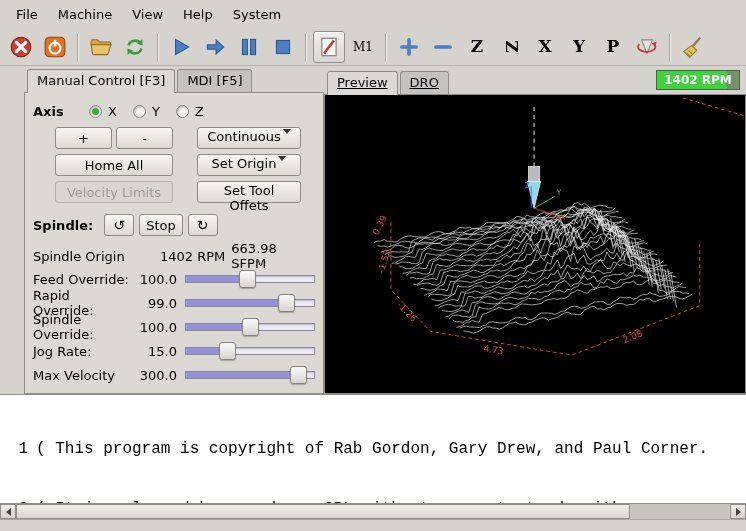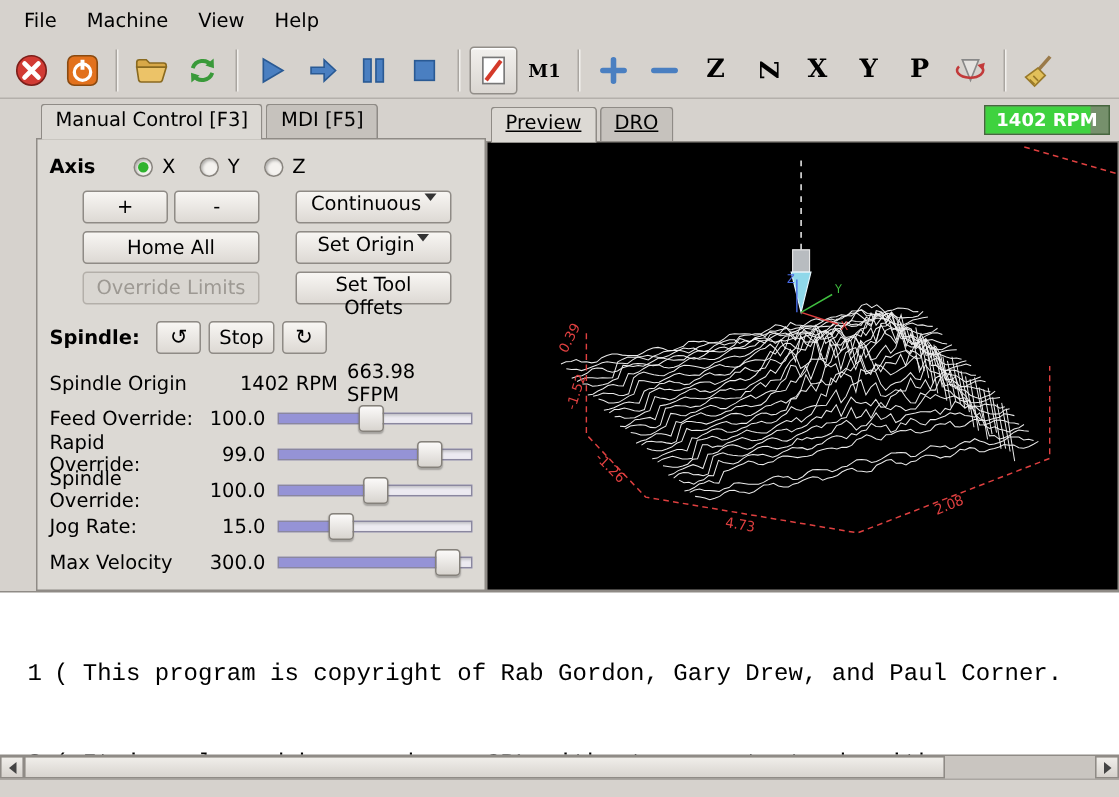--- a/index.html
+++ b/index.html
@@ -15,21 +15,21 @@
   
   .toolbar { height:38px; display:flex; align-items:center; padding:0 5px; gap:2px;
              border-bottom:1px solid #b4b0ab; }
   .tbtn { width:32px; height:32px; border:none; background:transparent; display:flex;
           align-items:center; justify-content:center; padding:0; flex:none; }
   .tbtn.framed { border:1px solid #928e89; border-radius:3px;
                  background:linear-gradient(#f2f0ed,#dad6d1); box-shadow:inset 0 1px 0 #fff; }
   .tsep { width:0; height:28px; border-left:1px solid #aaa6a1; border-right:1px solid #f2f0ed; margin:0 4px; flex:none;}
   .viewletter { font-family:"DejaVu Serif", serif; font-weight:bold; font-size:17px; line-height:1; }
   .rot90 { display:inline-block; transform:rotate(90deg); }
-  .m1 { font-family:"DejaVu Serif", serif; font-weight:bold; font-size:12px; }
+  .m1 { font-family:"DejaVu Serif", serif; font-weight:normal; font-size:12px; }
   
   .main { display:flex; height:328px;margin-left:24px; }
   .leftcol { width:300px; display:flex; flex-direction:column; flex:none; }
   .rightcol { flex:1; min-width:0; display:flex; flex-direction:column;text-decoration:underline; }
   .tabs { height:28px; display:flex; align-items:flex-end; padding:3px 2px 0 3px; gap:2px; }
   .tab { padding:3px 9px 4px; background:#c6c2bd; border:1px solid #8f8b86; border-bottom:none;
          border-radius:3px 3px 0 0; white-space:nowrap; }
   .tab.active { background:#dcd9d4; position:relative; z-index:2; margin-bottom:-1px; padding-bottom:5px; }
   .panel { flex:1; border:1px solid #8f8b86; background:#dcd9d4; position:relative; z-index:1;
            padding:6px 8px; display:flex; flex-direction:column; }
@@ -98,20 +98,21 @@
 </head>
 <body>
 
 <div class="window">
 
   <div class="menubar">
     <span class="menu-item">File</span>
     <span class="menu-item">Machine</span>
     <span class="menu-item">View</span>
     <span class="menu-item">Help</span>
+    <span class="menu-item">System</span>
   </div>
 
   <div class="toolbar">
     <button class="tbtn">
       <svg width="24" height="24" viewBox="0 0 22 22">
         <circle cx="11" cy="11" r="9" fill="#d23b34" stroke="#7d1f1a"></circle>
         <path d="M6.8 6.8 L15.2 15.2 M15.2 6.8 L6.8 15.2" stroke="#fff" stroke-width="3" stroke-linecap="round"></path>
       </svg>
     </button>
     <button class="tbtn">
@@ -249,21 +250,21 @@
           </div>
           <button class="btn menu-btn">
             <span>Continuous</span>
             <span class="arrow-down"></span>
           </button>
           <button class="btn">Home All</button>
           <button class="btn menu-btn">
             <span>Set Origin</span>
             <span class="arrow-down"></span>
           </button>
-          <button class="btn disabled">Override Limits</button>
+          <button class="btn disabled">Velocity Limits</button>
           <button class="btn">Set Tool Offets</button>
         </div>
 
         <div class="spindle-row">
           <span class="spindle-label">Spindle:</span>
           <button class="btn spin-btn">
             <span>↺</span>
           </button>
           <button class="btn">Stop</button>
           <button class="btn spin-btn">

